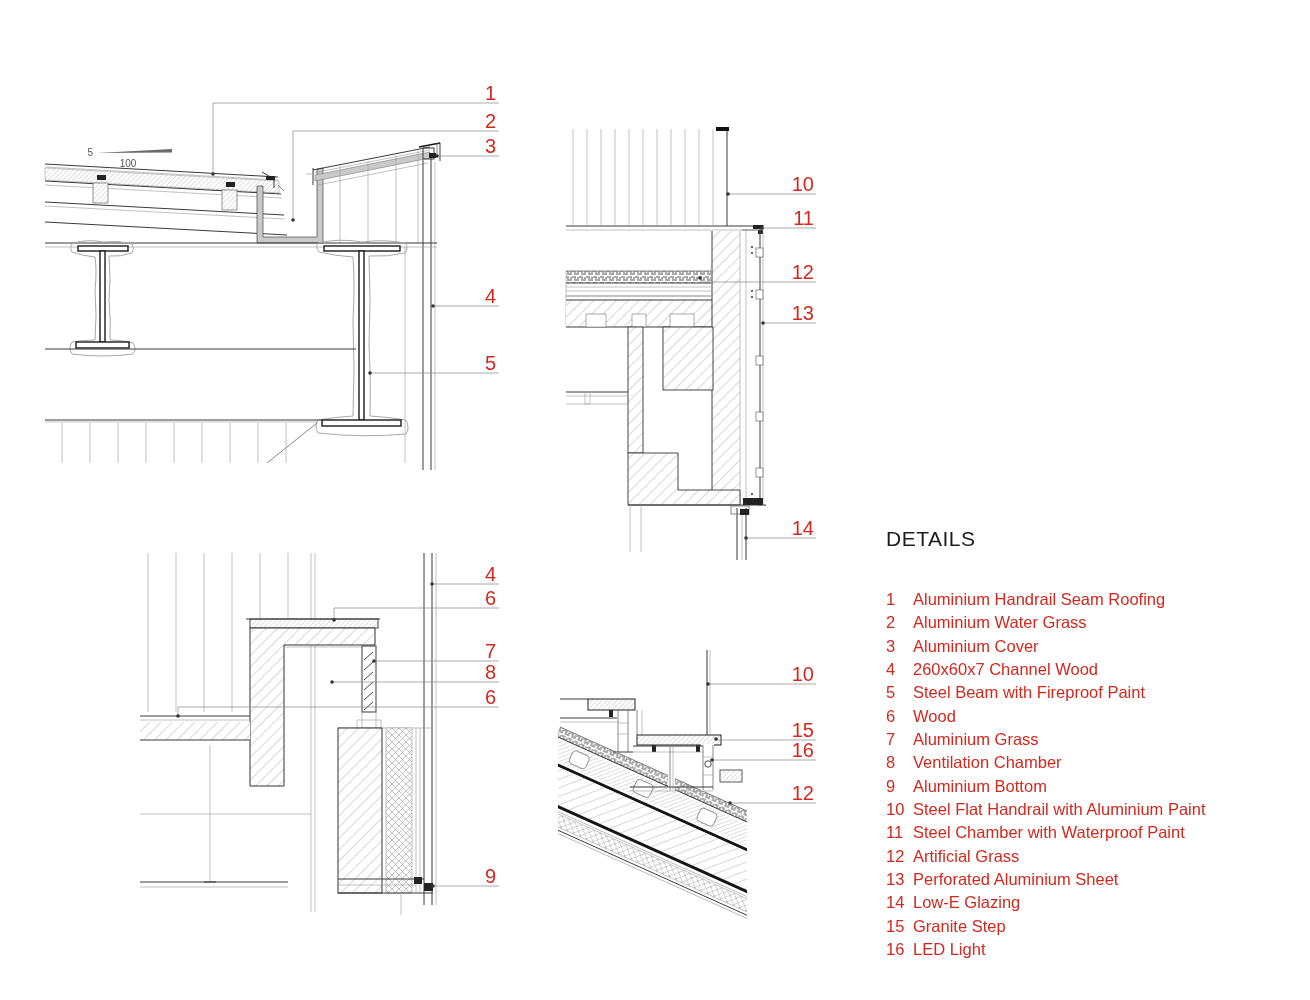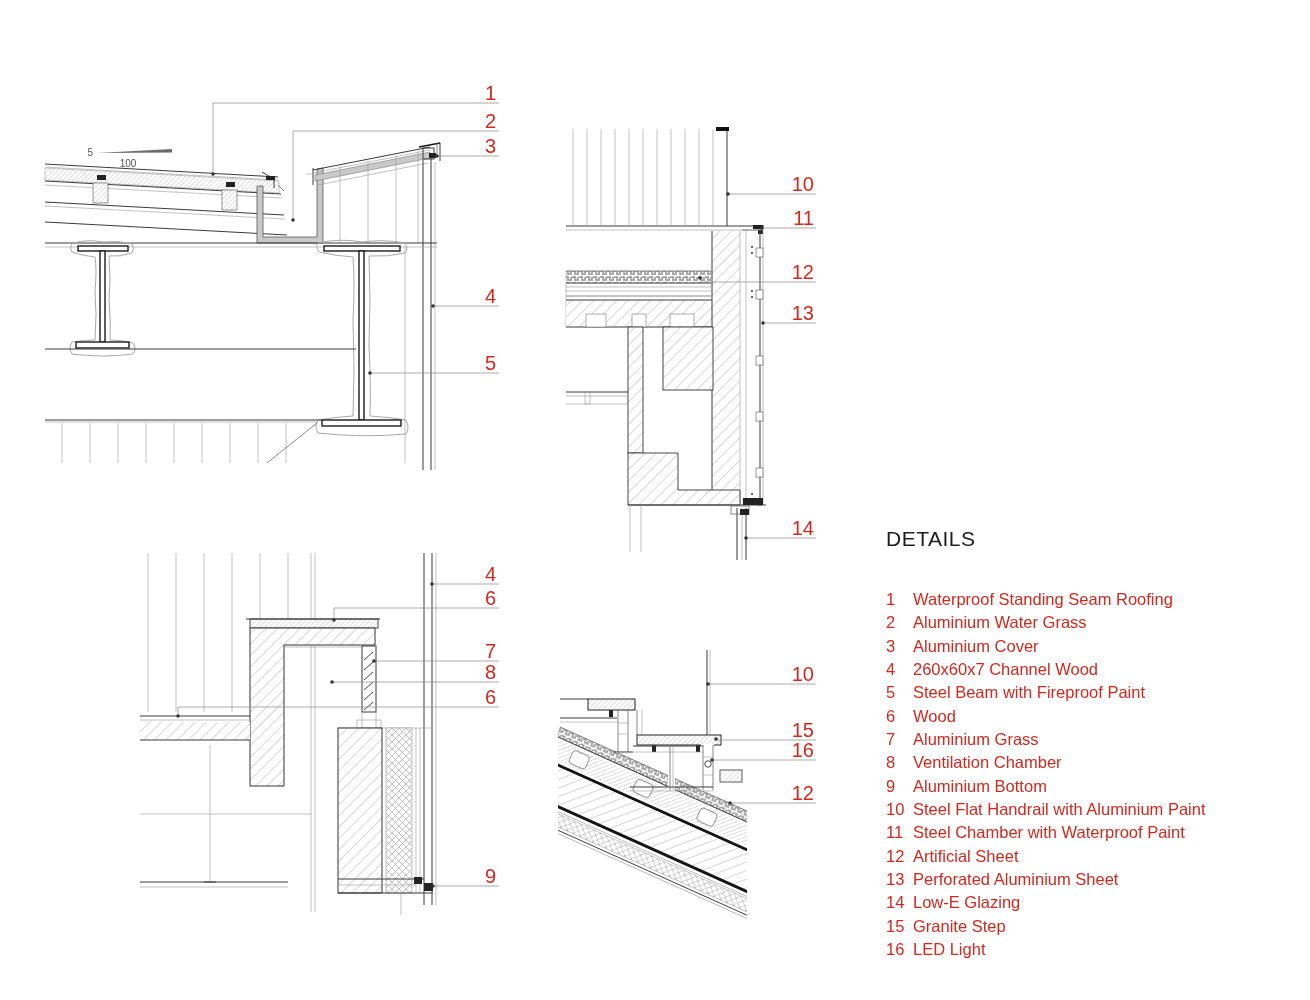--- a/index.html
+++ b/index.html
@@ -436,21 +436,21 @@
       <text class="callout" x="814" y="800">12</text>
     </g>
   </g>
 </svg>
 
   <div class="legend">
     <div class="legend-title">DETAILS</div>
     <div class="legend-items">
       <div class="legend-row">
           <span class="legend-num">1</span>
-          <span class="legend-label">Waterproof Standing Seam Roofing</span>
+          <span class="legend-label">Aluminium Handrail Seam Roofing</span>
         </div>
       <div class="legend-row">
           <span class="legend-num">2</span>
           <span class="legend-label">Aluminium Water Grass</span>
         </div>
       <div class="legend-row">
           <span class="legend-num">3</span>
           <span class="legend-label">Aluminium Cover</span>
         </div>
       <div class="legend-row">
@@ -480,21 +480,21 @@
       <div class="legend-row">
           <span class="legend-num">10</span>
           <span class="legend-label">Steel Flat Handrail with Aluminium Paint</span>
         </div>
       <div class="legend-row">
           <span class="legend-num">11</span>
           <span class="legend-label">Steel Chamber with Waterproof Paint</span>
         </div>
       <div class="legend-row">
           <span class="legend-num">12</span>
-          <span class="legend-label">Artificial Sheet</span>
+          <span class="legend-label">Artificial Grass</span>
         </div>
       <div class="legend-row">
           <span class="legend-num">13</span>
           <span class="legend-label">Perforated Aluminium Sheet</span>
         </div>
       <div class="legend-row">
           <span class="legend-num">14</span>
           <span class="legend-label">Low-E Glazing</span>
         </div>
       <div class="legend-row">

